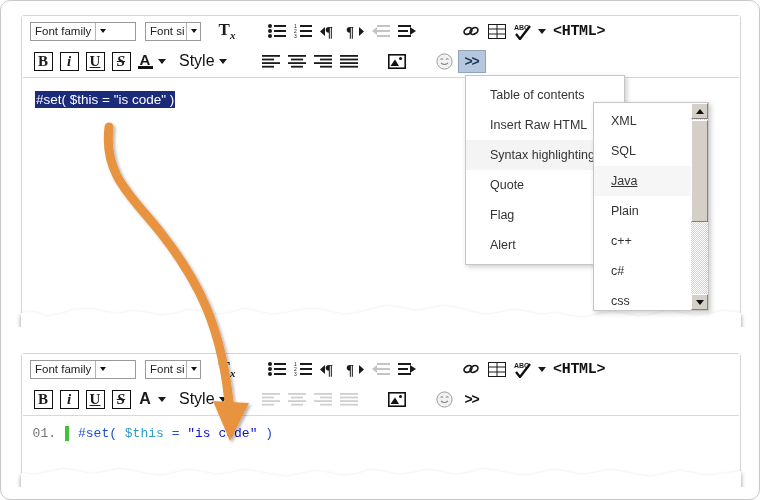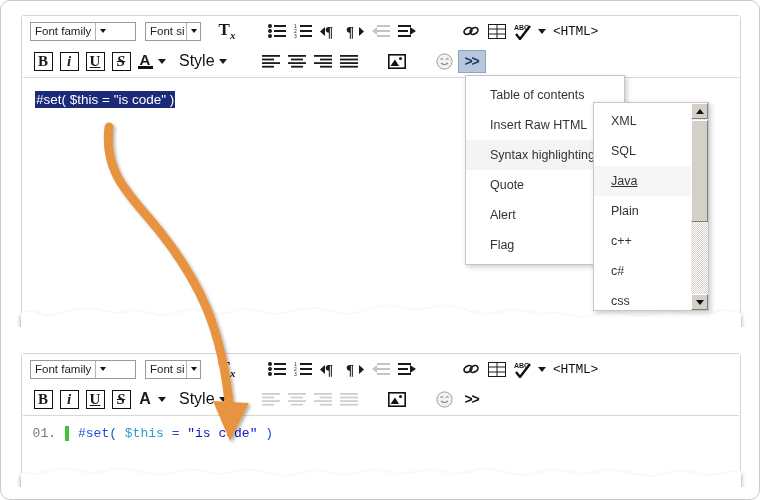--- a/index.html
+++ b/index.html
@@ -101,21 +101,21 @@
     border-right:4px solid transparent;
     border-top:5px solid #1a1a1a;
   }
   .letter-btn {
     font-weight:bold; font-size:15px; font-family:"Liberation Serif", serif;
     border:1.5px solid #111; width:19px;height:19px;
     display:flex;align-items:center;justify-content:center;
     line-height:1;
   }
   .style-label { font-size:16px; color:#111; padding-right:4px; }
-  .html-label { font-size:13px; color:#111; font-family:"Liberation Mono", monospace; letter-spacing:-0.3px;}
+  .html-label { font-size:15px; color:#111; font-family:"Liberation Mono", monospace; letter-spacing:-0.3px;font-weight:bold;}
 
   
   .editor-body {
     position:absolute; left:1px; right:1px; top:61px; bottom:0;
     border-top:1px solid #d8d8d8;
     background:#ffffff;
     padding:14px 12px;
     font-size:13px;
   }
   .sel-code {
@@ -713,25 +713,25 @@
       <span>Insert Raw HTML</span>
     </div>
     <div class="menu-item hl">
       <span>Syntax highlighting</span>
       <span class="caret"></span>
     </div>
     <div class="menu-item">
       <span>Quote</span>
     </div>
     <div class="menu-item">
+      <span>Flag</span>
+      <span class="caret"></span>
+    </div>
+    <div class="menu-item">
       <span>Alert</span>
-      <span class="caret"></span>
-    </div>
-    <div class="menu-item">
-      <span>Flag</span>
       <span class="caret"></span>
     </div>
   </div>
 
   <div id="submenu">
     <div id="submenu-list">
       <div class="sub-item">
         <span class="sub-lbl">XML</span>
       </div>
       <div class="sub-item">

